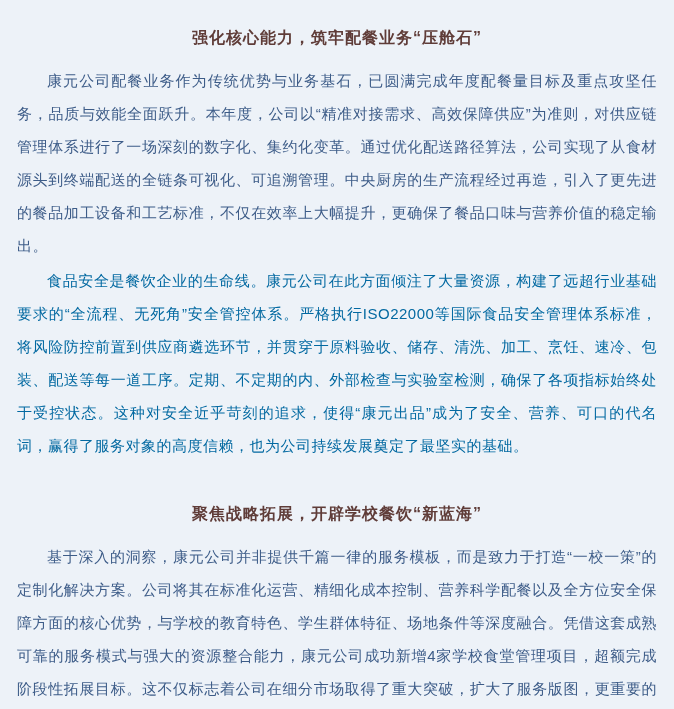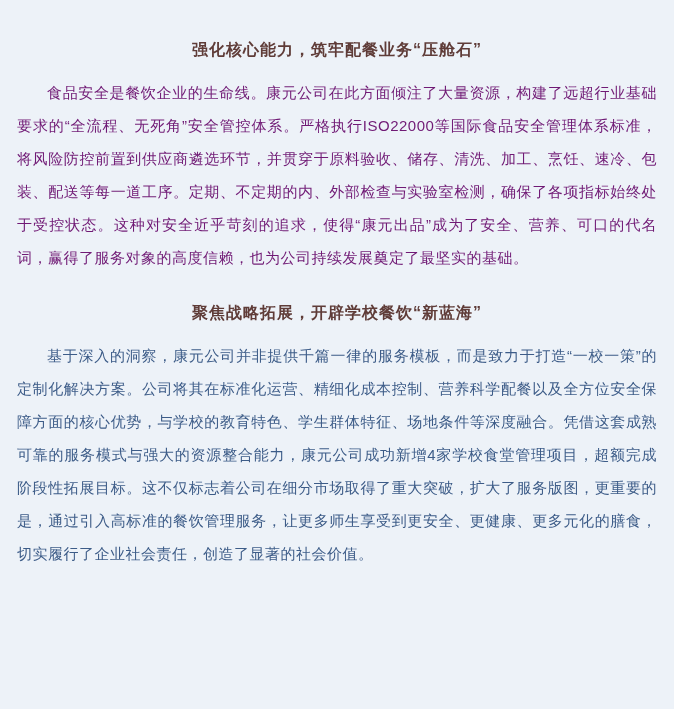--- a/index.html
+++ b/index.html
@@ -10,50 +10,51 @@
     width: 674px;
     height: 709px;
     background: #edf2f8;
     font-family: "Liberation Sans", sans-serif;
     overflow: hidden;
   }
   .page {
     box-sizing: border-box;
     width: 674px;
     height: 709px;
-    padding: 30px 17px 20px 17px;
+    padding: 18px 17px 20px 17px;
   }
   .section-heading {
     font-size: 16px;
     font-weight: bold;
     text-align: center;
     letter-spacing: 1px;
     margin: 8px 0 14px 0;
     line-height: 24px;
   }
   .para {
     font-size: 15px;
     line-height: 33px;
     letter-spacing: 0.5px;
     text-align: justify;
     text-indent: 2em;
     margin: 0 0 2px 0;
   }
   .section + .section .section-heading {
-    margin-top: 27px;
+    margin-top: 40px;
   }
 </style>
 </head>
 <body style="background: rgb(237, 242, 248);">
 
 <div class="page">
 
   <div class="section">
     <div class="section-heading heading-color" style="color: rgb(95, 60, 56);">强化核心能力，筑牢配餐业务“压舱石”</div>
-    <p class="para body-color" style="color: #701a75;">食品安全是餐饮企业的生命线。康元公司在此方面倾注了大量资源，构建了远超行业基础要求的“全流程、无死角”安全管控体系。严格执行ISO22000等国际食品安全管理体系标准，将风险防控前置到供应商遴选环节，并贯穿于原料验收、储存、清洗、加工、烹饪、速冷、包装、配送等每一道工序。定期、不定期的内、外部检查与实验室检测，确保了各项指标始终处于受控状态。这种对安全近乎苛刻的追求，使得“康元出品”成为了安全、营养、可口的代名词，赢得了服务对象的高度信赖，也为公司持续发展奠定了最坚实的基础。</p>
+    <p class="para body-color" style="color: rgb(61, 92, 136);">康元公司配餐业务作为传统优势与业务基石，已圆满完成年度配餐量目标及重点攻坚任务，品质与效能全面跃升。本年度，公司以“精准对接需求、高效保障供应”为准则，对供应链管理体系进行了一场深刻的数字化、集约化变革。通过优化配送路径算法，公司实现了从食材源头到终端配送的全链条可视化、可追溯管理。中央厨房的生产流程经过再造，引入了更先进的餐品加工设备和工艺标准，不仅在效率上大幅提升，更确保了餐品口味与营养价值的稳定输出。</p>
+    <p class="para body-color" style="color: #0369a1;">食品安全是餐饮企业的生命线。康元公司在此方面倾注了大量资源，构建了远超行业基础要求的“全流程、无死角”安全管控体系。严格执行ISO22000等国际食品安全管理体系标准，将风险防控前置到供应商遴选环节，并贯穿于原料验收、储存、清洗、加工、烹饪、速冷、包装、配送等每一道工序。定期、不定期的内、外部检查与实验室检测，确保了各项指标始终处于受控状态。这种对安全近乎苛刻的追求，使得“康元出品”成为了安全、营养、可口的代名词，赢得了服务对象的高度信赖，也为公司持续发展奠定了最坚实的基础。</p>
   </div>
 
   <div class="section">
     <div class="section-heading heading-color" style="color: rgb(95, 60, 56);">聚焦战略拓展，开辟学校餐饮“新蓝海”</div>
     <p class="para body-color" style="color: rgb(61, 92, 136);">基于深入的洞察，康元公司并非提供千篇一律的服务模板，而是致力于打造“一校一策”的定制化解决方案。公司将其在标准化运营、精细化成本控制、营养科学配餐以及全方位安全保障方面的核心优势，与学校的教育特色、学生群体特征、场地条件等深度融合。凭借这套成熟可靠的服务模式与强大的资源整合能力，康元公司成功新增4家学校食堂管理项目，超额完成阶段性拓展目标。这不仅标志着公司在细分市场取得了重大突破，扩大了服务版图，更重要的是，通过引入高标准的餐饮管理服务，让更多师生享受到更安全、更健康、更多元化的膳食，切实履行了企业社会责任，创造了显著的社会价值。</p>
   </div>
 
 </div>
 
 </body></html>

